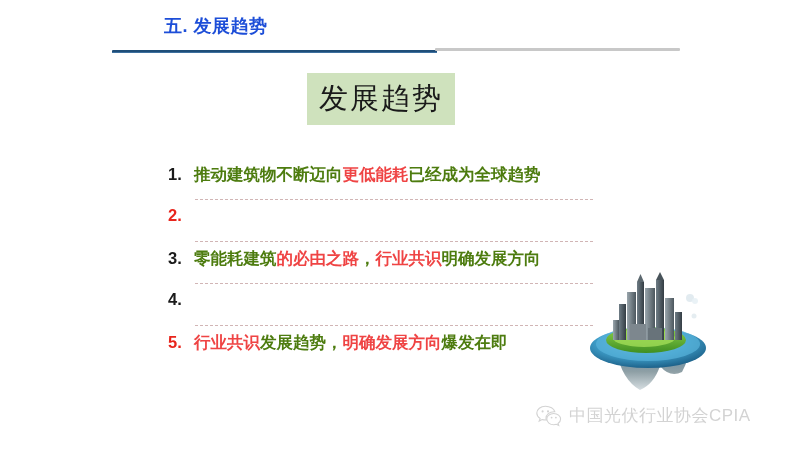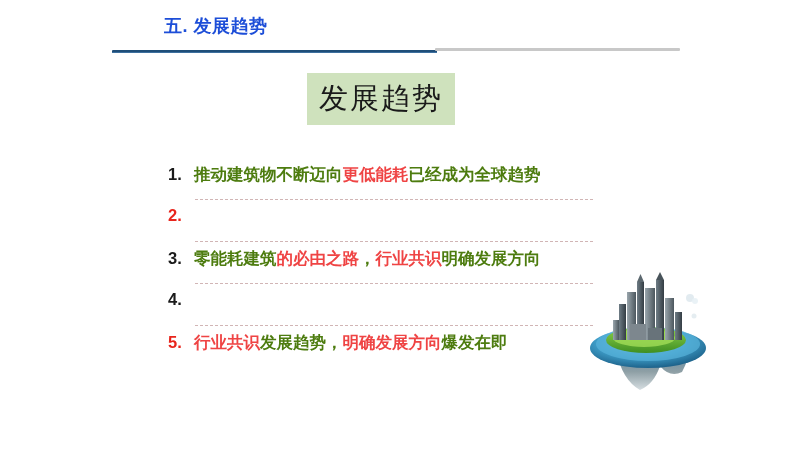--- a/index.html
+++ b/index.html
@@ -244,14 +244,25 @@
       <polygon points="70,12 74,4 78,12" fill="#48535a"></polygon>
       <rect x="44" y="56" width="16" height="16" fill="#7d878e"></rect>
       <rect x="62" y="60" width="14" height="12" fill="#68737a"></rect>
 
       <circle cx="104" cy="30" r="4" fill="#dfe9ee" opacity="0.9"></circle>
       <circle cx="109" cy="33" r="3" fill="#e8f1f5" opacity="0.9"></circle>
       <circle cx="108" cy="48" r="2.5" fill="#dfe9ee" opacity="0.8"></circle>
     </svg>
   </div>
 
+  <div class="watermark">
+    <svg class="wechat-icon" viewBox="0 0 26 22" aria-hidden="true">
+      <path d="M9.4 1.2C4.6 1.2 0.8 4.3 0.8 8.1c0 2.2 1.3 4.1 3.3 5.4L3.2 16l2.9-1.5c1 0.3 2.1 0.5 3.3 0.5 0.3 0 0.6 0 0.9 0-0.2-0.6-0.3-1.2-0.3-1.8 0-3.6 3.5-6.5 7.9-6.5 0.3 0 0.6 0 0.9 0C18 3.6 14.1 1.2 9.4 1.2z" fill="none" stroke="#d3d3d3" stroke-width="1.1"></path>
+      <circle cx="6.6" cy="6.4" r="1.05" fill="#d3d3d3"></circle>
+      <circle cx="12.0" cy="6.4" r="1.05" fill="#d3d3d3"></circle>
+      <path d="M17.7 8.5c-3.8 0-6.9 2.5-6.9 5.6 0 3.1 3.1 5.6 6.9 5.6 0.9 0 1.8-0.1 2.6-0.4l2.4 1.2-0.7-2c1.6-1 2.6-2.6 2.6-4.4 0-3.1-3.1-5.6-6.9-5.6z" fill="none" stroke="#d3d3d3" stroke-width="1.1"></path>
+      <circle cx="15.6" cy="12.6" r="0.9" fill="#d3d3d3"></circle>
+      <circle cx="19.9" cy="12.6" r="0.9" fill="#d3d3d3"></circle>
+    </svg>
+    <span class="wm-text">中国光伏行业协会CPIA</span>
+  </div>
 
 </div>
 
 </body></html>

